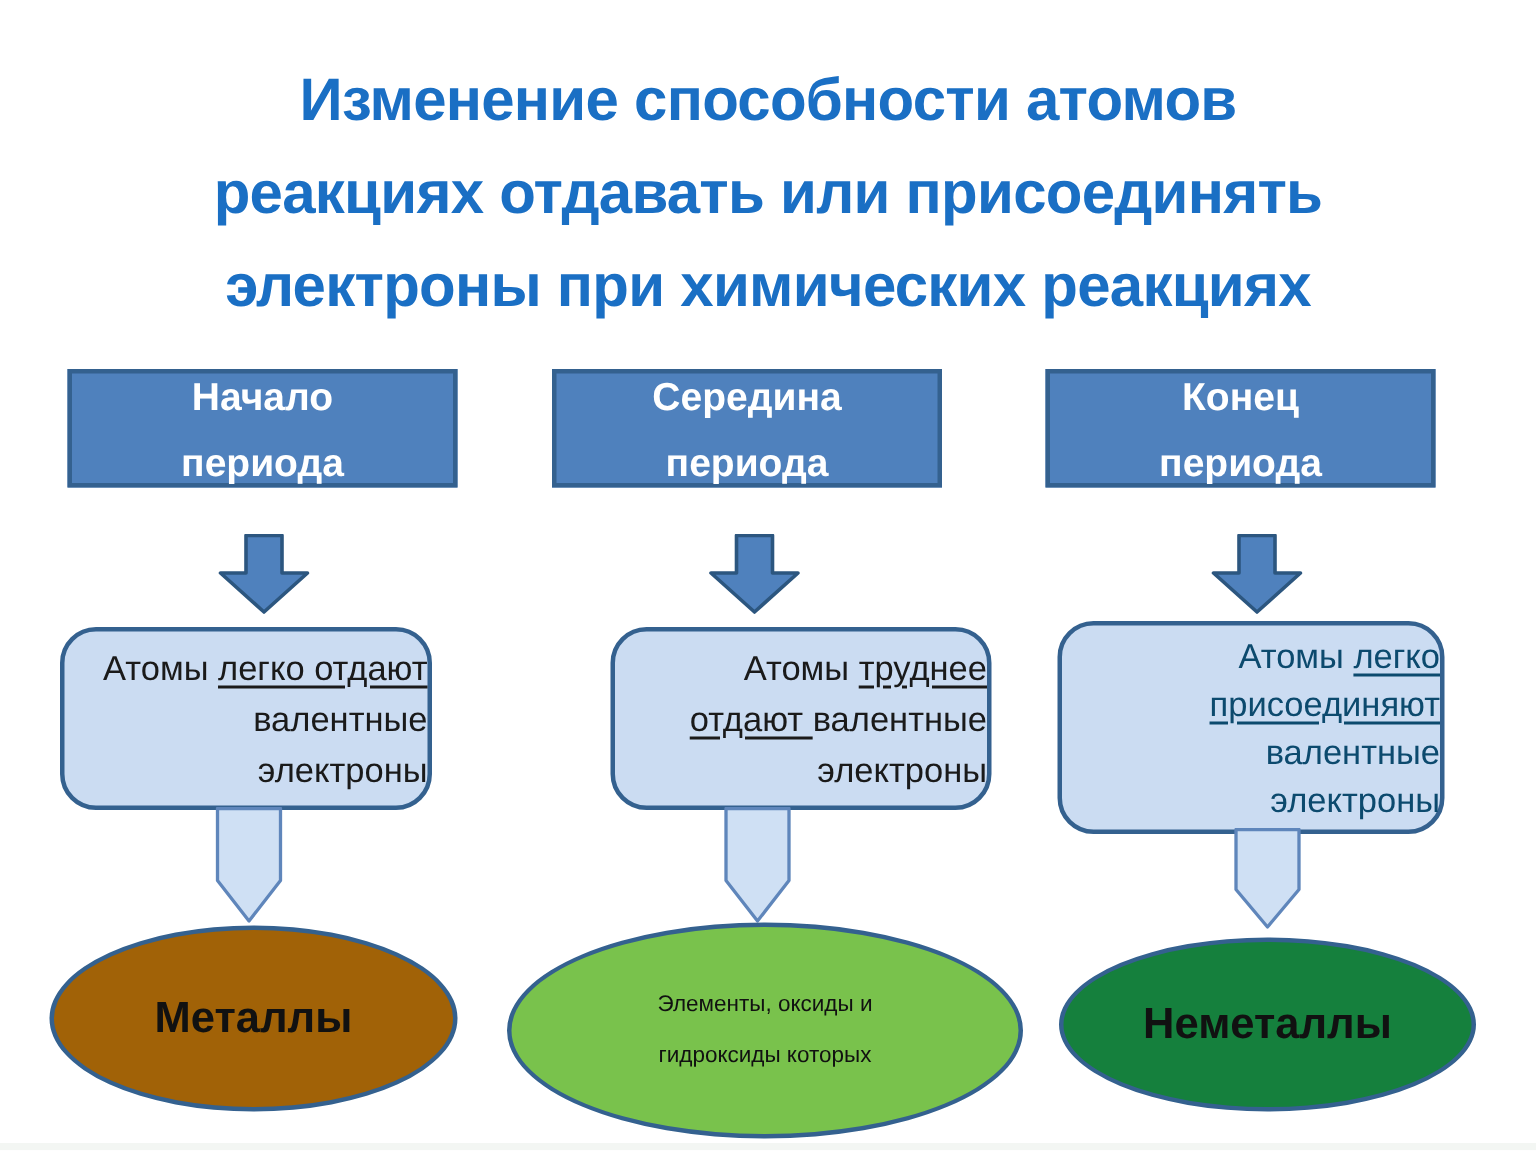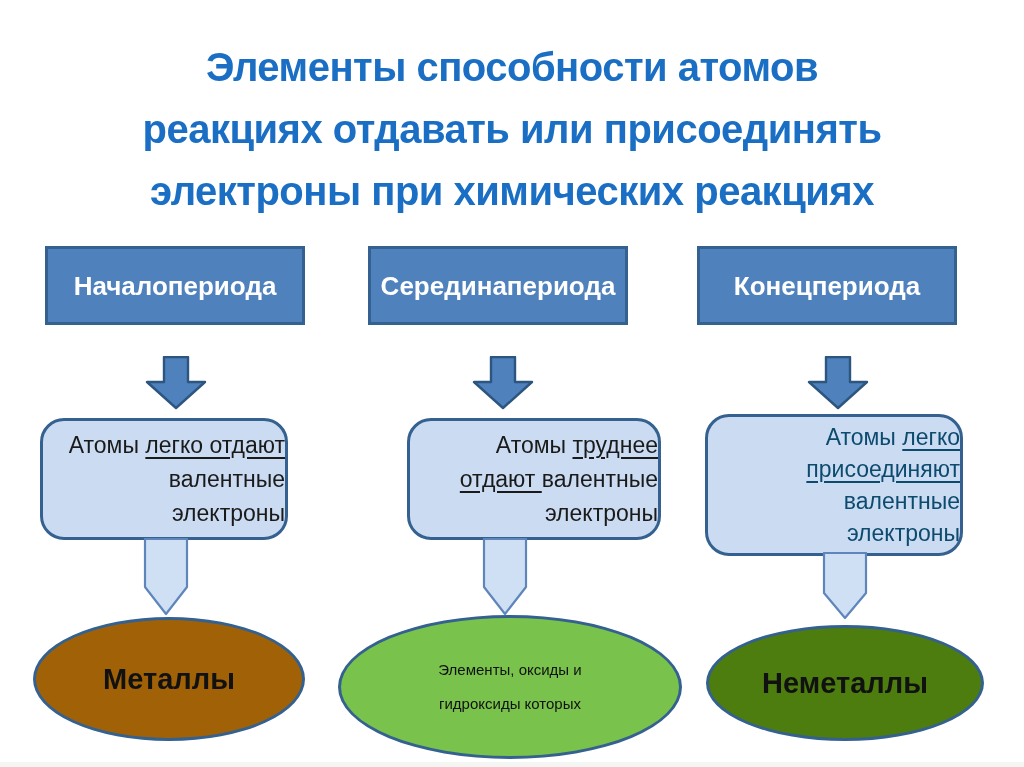--- a/index.html
+++ b/index.html
@@ -8,21 +8,21 @@
     font-family:"Liberation Sans", sans-serif;
   }
   .title{
     position:absolute;top:36px;left:0;right:0;text-align:center;
     font-weight:bold;font-size:40px;line-height:62px;color:#1a6fc4;
     letter-spacing:-0.5px;
   }
   .header{
     position:absolute;top:246px;height:79px;box-sizing:border-box;
     background:#4f81bd;border:3px solid #34618f;color:#ffffff;
-    display:flex;flex-direction:row;justify-content:center;align-items:center;
+    display:flex;flex-direction:column;justify-content:center;align-items:center;
     font-weight:bold;font-size:26px;line-height:44px;text-align:center;
   }
   .h0{left:45px;width:260px}
   .h1{left:368px;width:260px}
   .h2{left:697px;width:260px}
   .darrow{position:absolute;top:356px;width:70px;height:54px}
   .da0{left:141px} .da1{left:468px} .da2{left:803px}
   .body{
     position:absolute;box-sizing:border-box;
     background:#cbdcf2;border:3px solid #34618f;border-radius:24px;color:#1a1a1a;
@@ -47,21 +47,21 @@
   .e1{left:338px;top:615px;width:344px;height:144px}
   .e2{left:706px;top:625px;width:278px;height:116px}
   .bottom-strip{position:absolute;left:0;top:762px;width:1024px;height:5px;background:#f3f6f3;}
 </style>
 </head>
 <body>
 
 <div class="slide">
 
   <div class="title" style="color: rgb(26, 111, 196);">
-    <div>Элементы способности атомов</div>
+    <div>Изменение способности атомов</div>
     <div>реакциях отдавать или присоединять</div>
     <div>электроны при химических реакциях</div>
   </div>
 
   <div class="header h0" style="background: rgb(79, 129, 189); border-color: rgb(52, 97, 143); color: rgb(255, 255, 255);">
       <div>Начало</div>
       <div>периода</div>
     </div>
   <div class="header h1" style="background: rgb(79, 129, 189); border-color: rgb(52, 97, 143); color: rgb(255, 255, 255);">
       <div>Середина</div>
@@ -109,18 +109,18 @@
     <polygon points="2,1 44,1 44,41 23,66 2,41" fill="#cfe0f4" stroke="#5f86bb" stroke-width="2.2" stroke-linejoin="round"></polygon>
   </svg>
 
   <div class="ellipse e0 bold" style="background: #a16207; border-color: rgb(52, 97, 143);">
       <div>Металлы</div>
     </div>
   <div class="ellipse e1" style="background: rgb(121, 194, 76); border-color: rgb(52, 97, 143);">
       <div>Элементы, оксиды и</div>
       <div>гидроксиды которых</div>
     </div>
-  <div class="ellipse e2 bold" style="background: #4d7c0f; border-color: rgb(52, 97, 143);">
+  <div class="ellipse e2 bold" style="background: #15803d; border-color: rgb(52, 97, 143);">
       <div>Неметаллы</div>
     </div>
 
   <div class="bottom-strip"></div>
 </div>
 
 </body></html>

